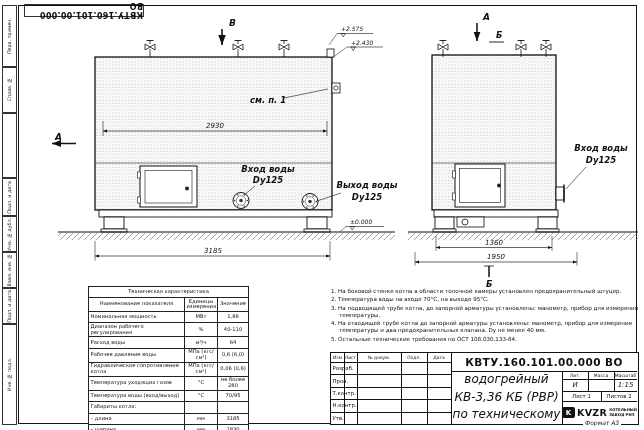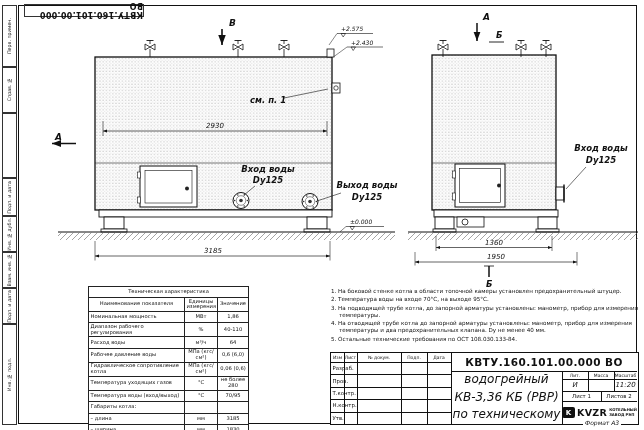--- a/index.html
+++ b/index.html
@@ -382,21 +382,21 @@
     <div class="tb-txt prod" style="left:120px;top:18px;width:111px;height:53px;">
       <div>Котел водогрейный</div>
       <div>КВ-3,36 КБ (РВР)</div>
       <div>по техническому заданию</div>
     </div>
 
     <div class="tb-txt hdr5" style="left:231px;top:18px;width:26px;height:8px;">Лит.</div>
     <div class="tb-txt hdr5" style="left:257px;top:18px;width:26px;height:8px;">Масса</div>
     <div class="tb-txt hdr5" style="left:283px;top:18px;width:23px;height:8px;">Масштаб</div>
     <div class="tb-txt" style="left:231px;top:26px;width:26px;height:12px;font-size:7px;font-style:italic;">И</div>
-    <div class="tb-txt" style="left:283px;top:26px;width:23px;height:12px;font-size:7px;font-style:italic;">11:20</div>
+    <div class="tb-txt" style="left:283px;top:26px;width:23px;height:12px;font-size:7px;font-style:italic;">1:15</div>
     <div class="tb-txt" style="left:231px;top:38px;width:39px;height:10px;font-size:5.4px;">Лист 1</div>
     <div class="tb-txt" style="left:270px;top:38px;width:36px;height:10px;font-size:5.4px;">Листов 2</div>
 
     <div class="tb-txt brand-wrap" style="left:231px;top:48px;width:75px;height:23px;">
       <span class="brand-logo">K</span>
       <span class="brand-name">KVZR</span>
       <span class="brand-sub">
         <div>КОТЕЛЬНЫЙ</div>
         <div>ЗАВОД РЭП</div>
       </span>

